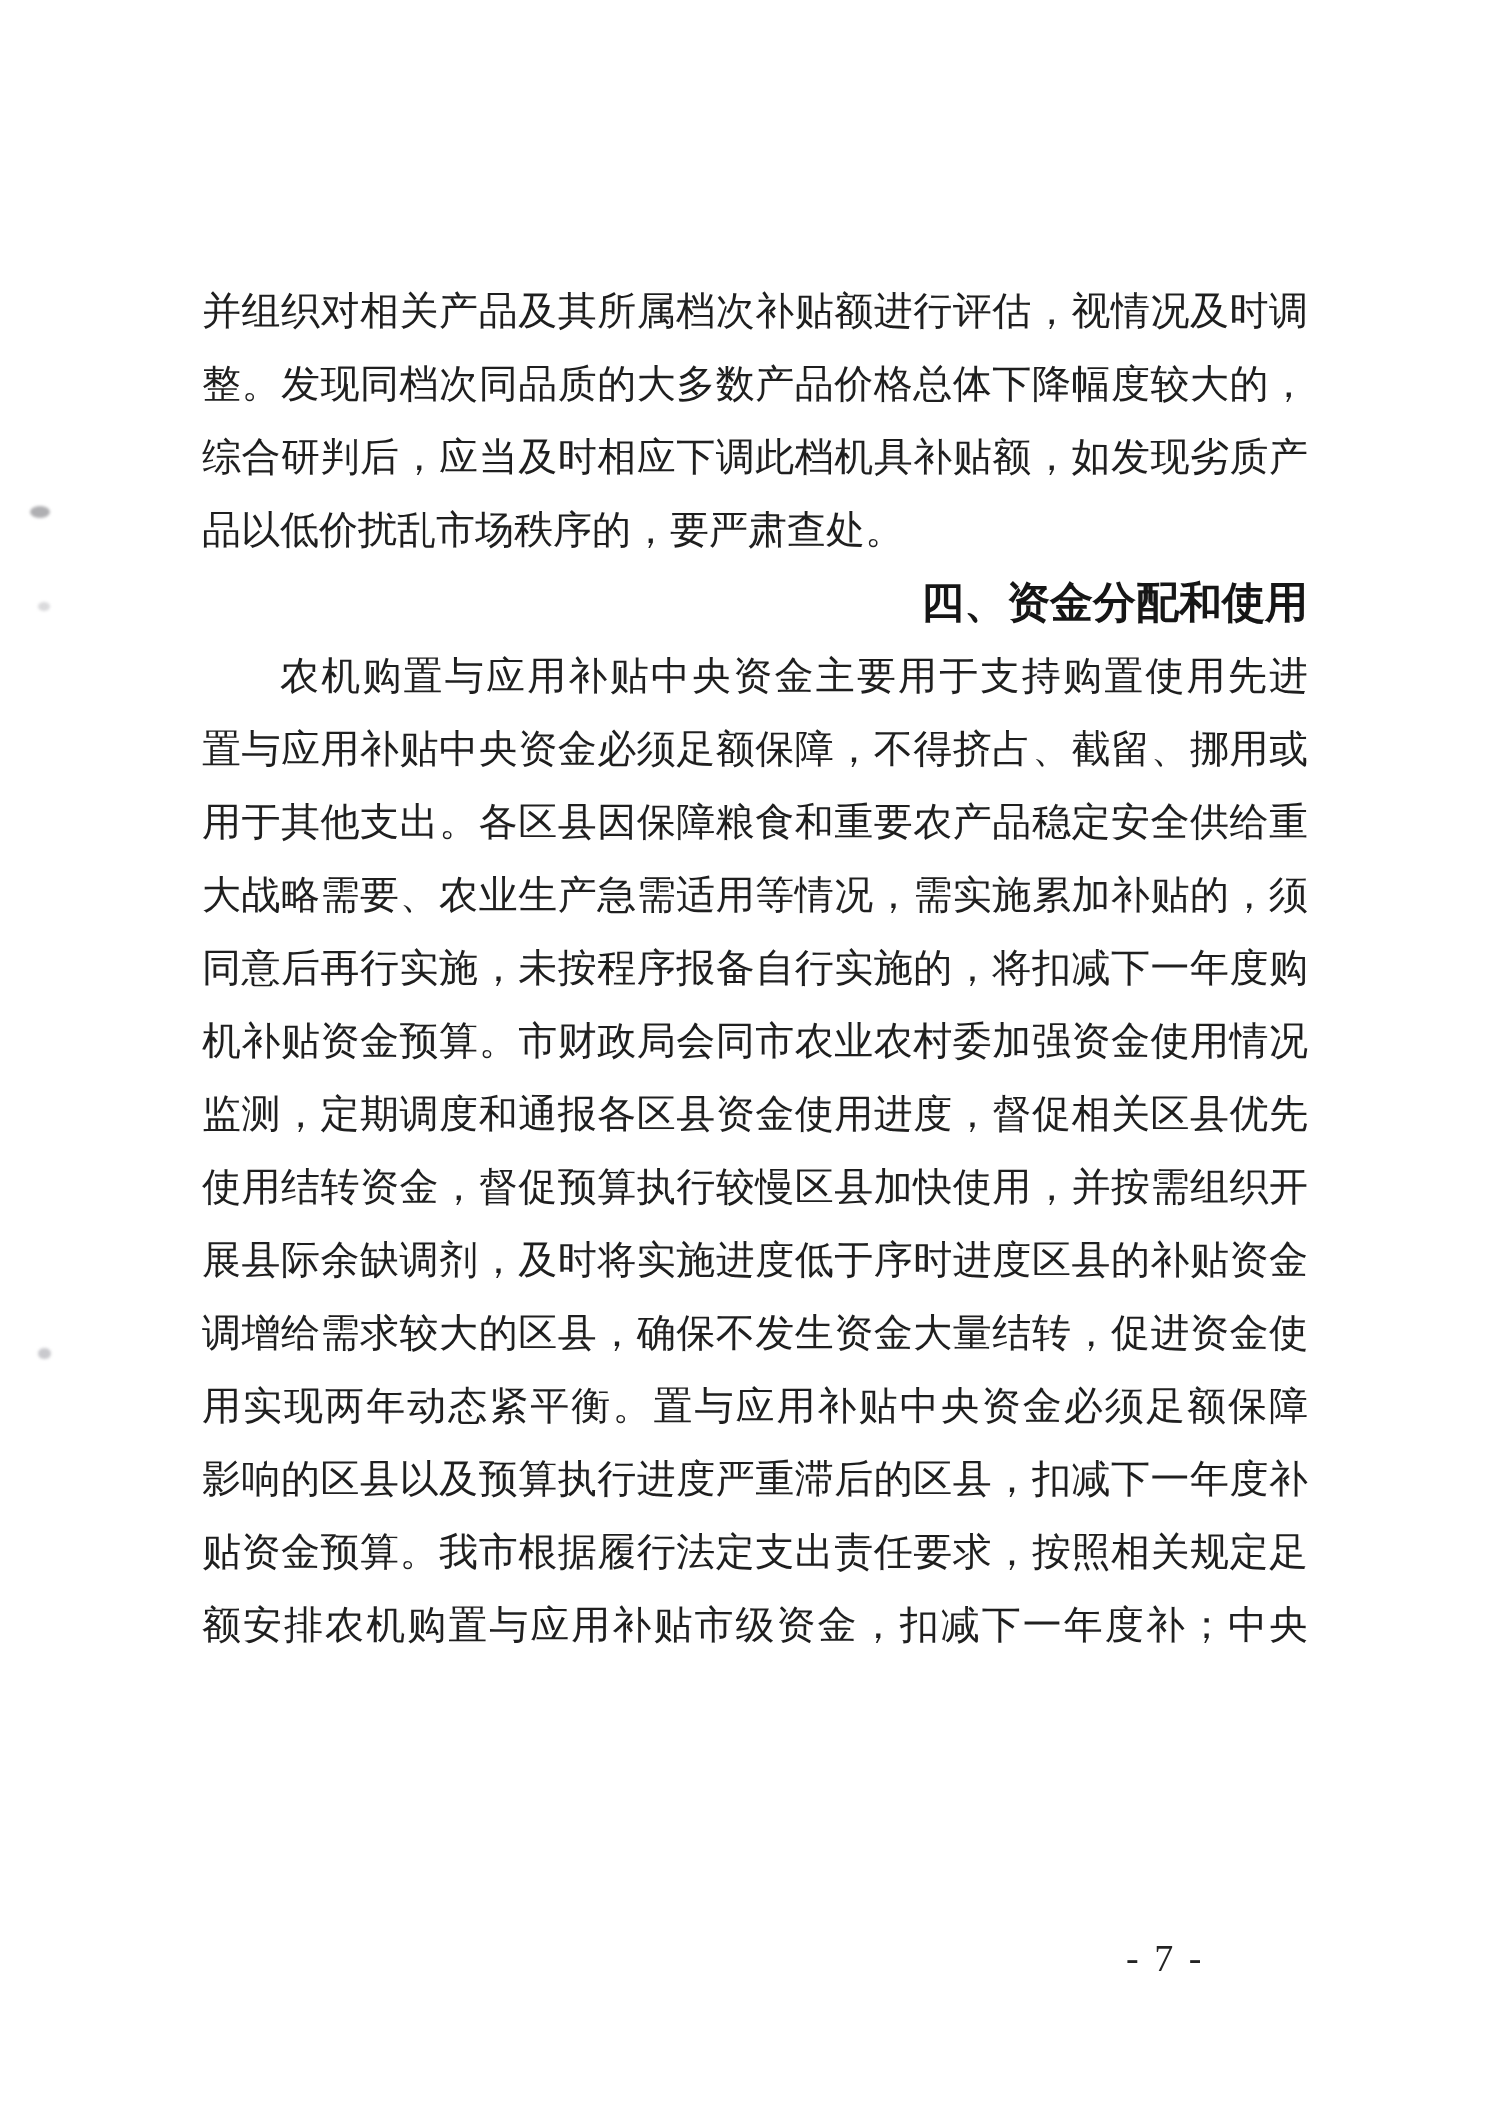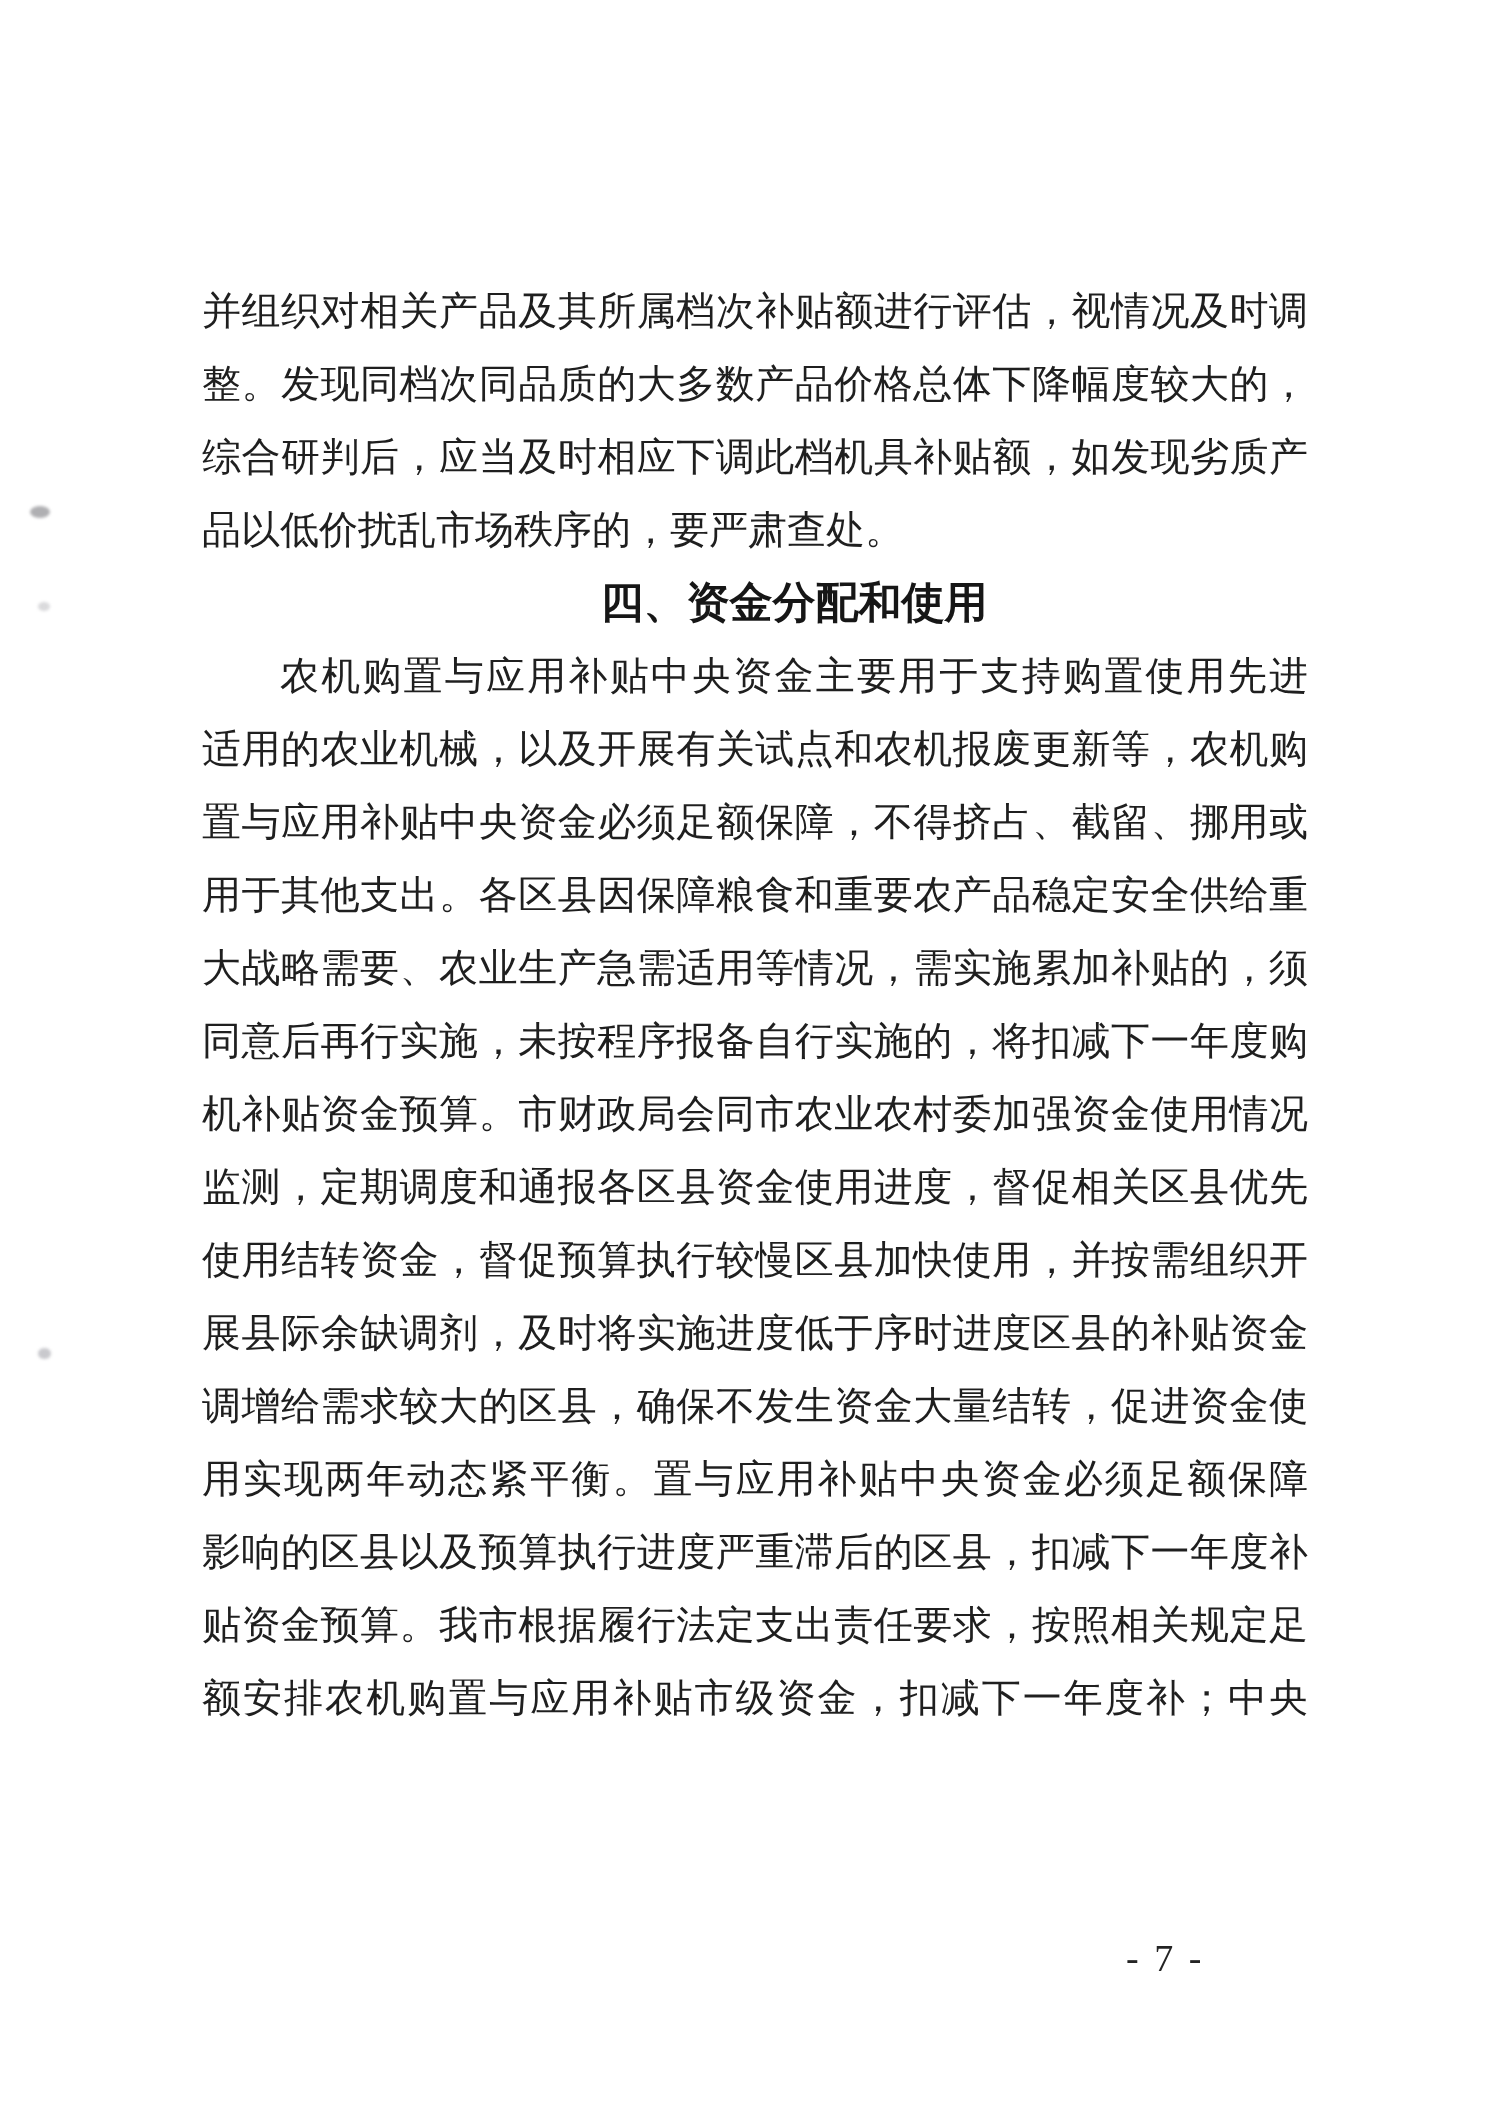--- a/index.html
+++ b/index.html
@@ -34,21 +34,21 @@
     padding-left:78px;
   }
   .heading{
     height:73px;
     line-height:73px;
     padding-left:78px;
     font-size:43px;
     font-weight:bold;
     font-family:"Liberation Sans","DejaVu Sans",sans-serif;
     color:#161616;
-    text-align:center;
+    text-align:right;
     white-space:nowrap;
   }
   .page-number{
     position:absolute;
     left:1126px;top:1938px;
     font-size:38px;
     line-height:40px;
     letter-spacing:3px;
     color:#242424;
     font-family:"Liberation Serif","DejaVu Serif",serif;
@@ -76,21 +76,20 @@
   <div class="text-block">
 
     <div class="line">并组织对相关产品及其所属档次补贴额进行评估，视情况及时调</div>
     <div class="line">整。发现同档次同品质的大多数产品价格总体下降幅度较大的，</div>
     <div class="line">综合研判后，应当及时相应下调此档机具补贴额，如发现劣质产</div>
     <div class="line short">品以低价扰乱市场秩序的，要严肃查处。</div>
 
     <div class="heading">四、资金分配和使用</div>
 
     <div class="line indent">农机购置与应用补贴中央资金主要用于支持购置使用先进</div>
-    <div class="line">适用的农业机械，以及开展有关试点和农机报废更新等，农机购</div>
     <div class="line">置与应用补贴中央资金必须足额保障，不得挤占、截留、挪用或</div>
     <div class="line">用于其他支出。各区县因保障粮食和重要农产品稳定安全供给重</div>
     <div class="line">大战略需要、农业生产急需适用等情况，需实施累加补贴的，须</div>
     <div class="line">同意后再行实施，未按程序报备自行实施的，将扣减下一年度购</div>
     <div class="line">机补贴资金预算。市财政局会同市农业农村委加强资金使用情况</div>
     <div class="line">监测，定期调度和通报各区县资金使用进度，督促相关区县优先</div>
     <div class="line">使用结转资金，督促预算执行较慢区县加快使用，并按需组织开</div>
     <div class="line">展县际余缺调剂，及时将实施进度低于序时进度区县的补贴资金</div>
     <div class="line">调增给需求较大的区县，确保不发生资金大量结转，促进资金使</div>
     <div class="line">用实现两年动态紧平衡。置与应用补贴中央资金必须足额保障</div>

